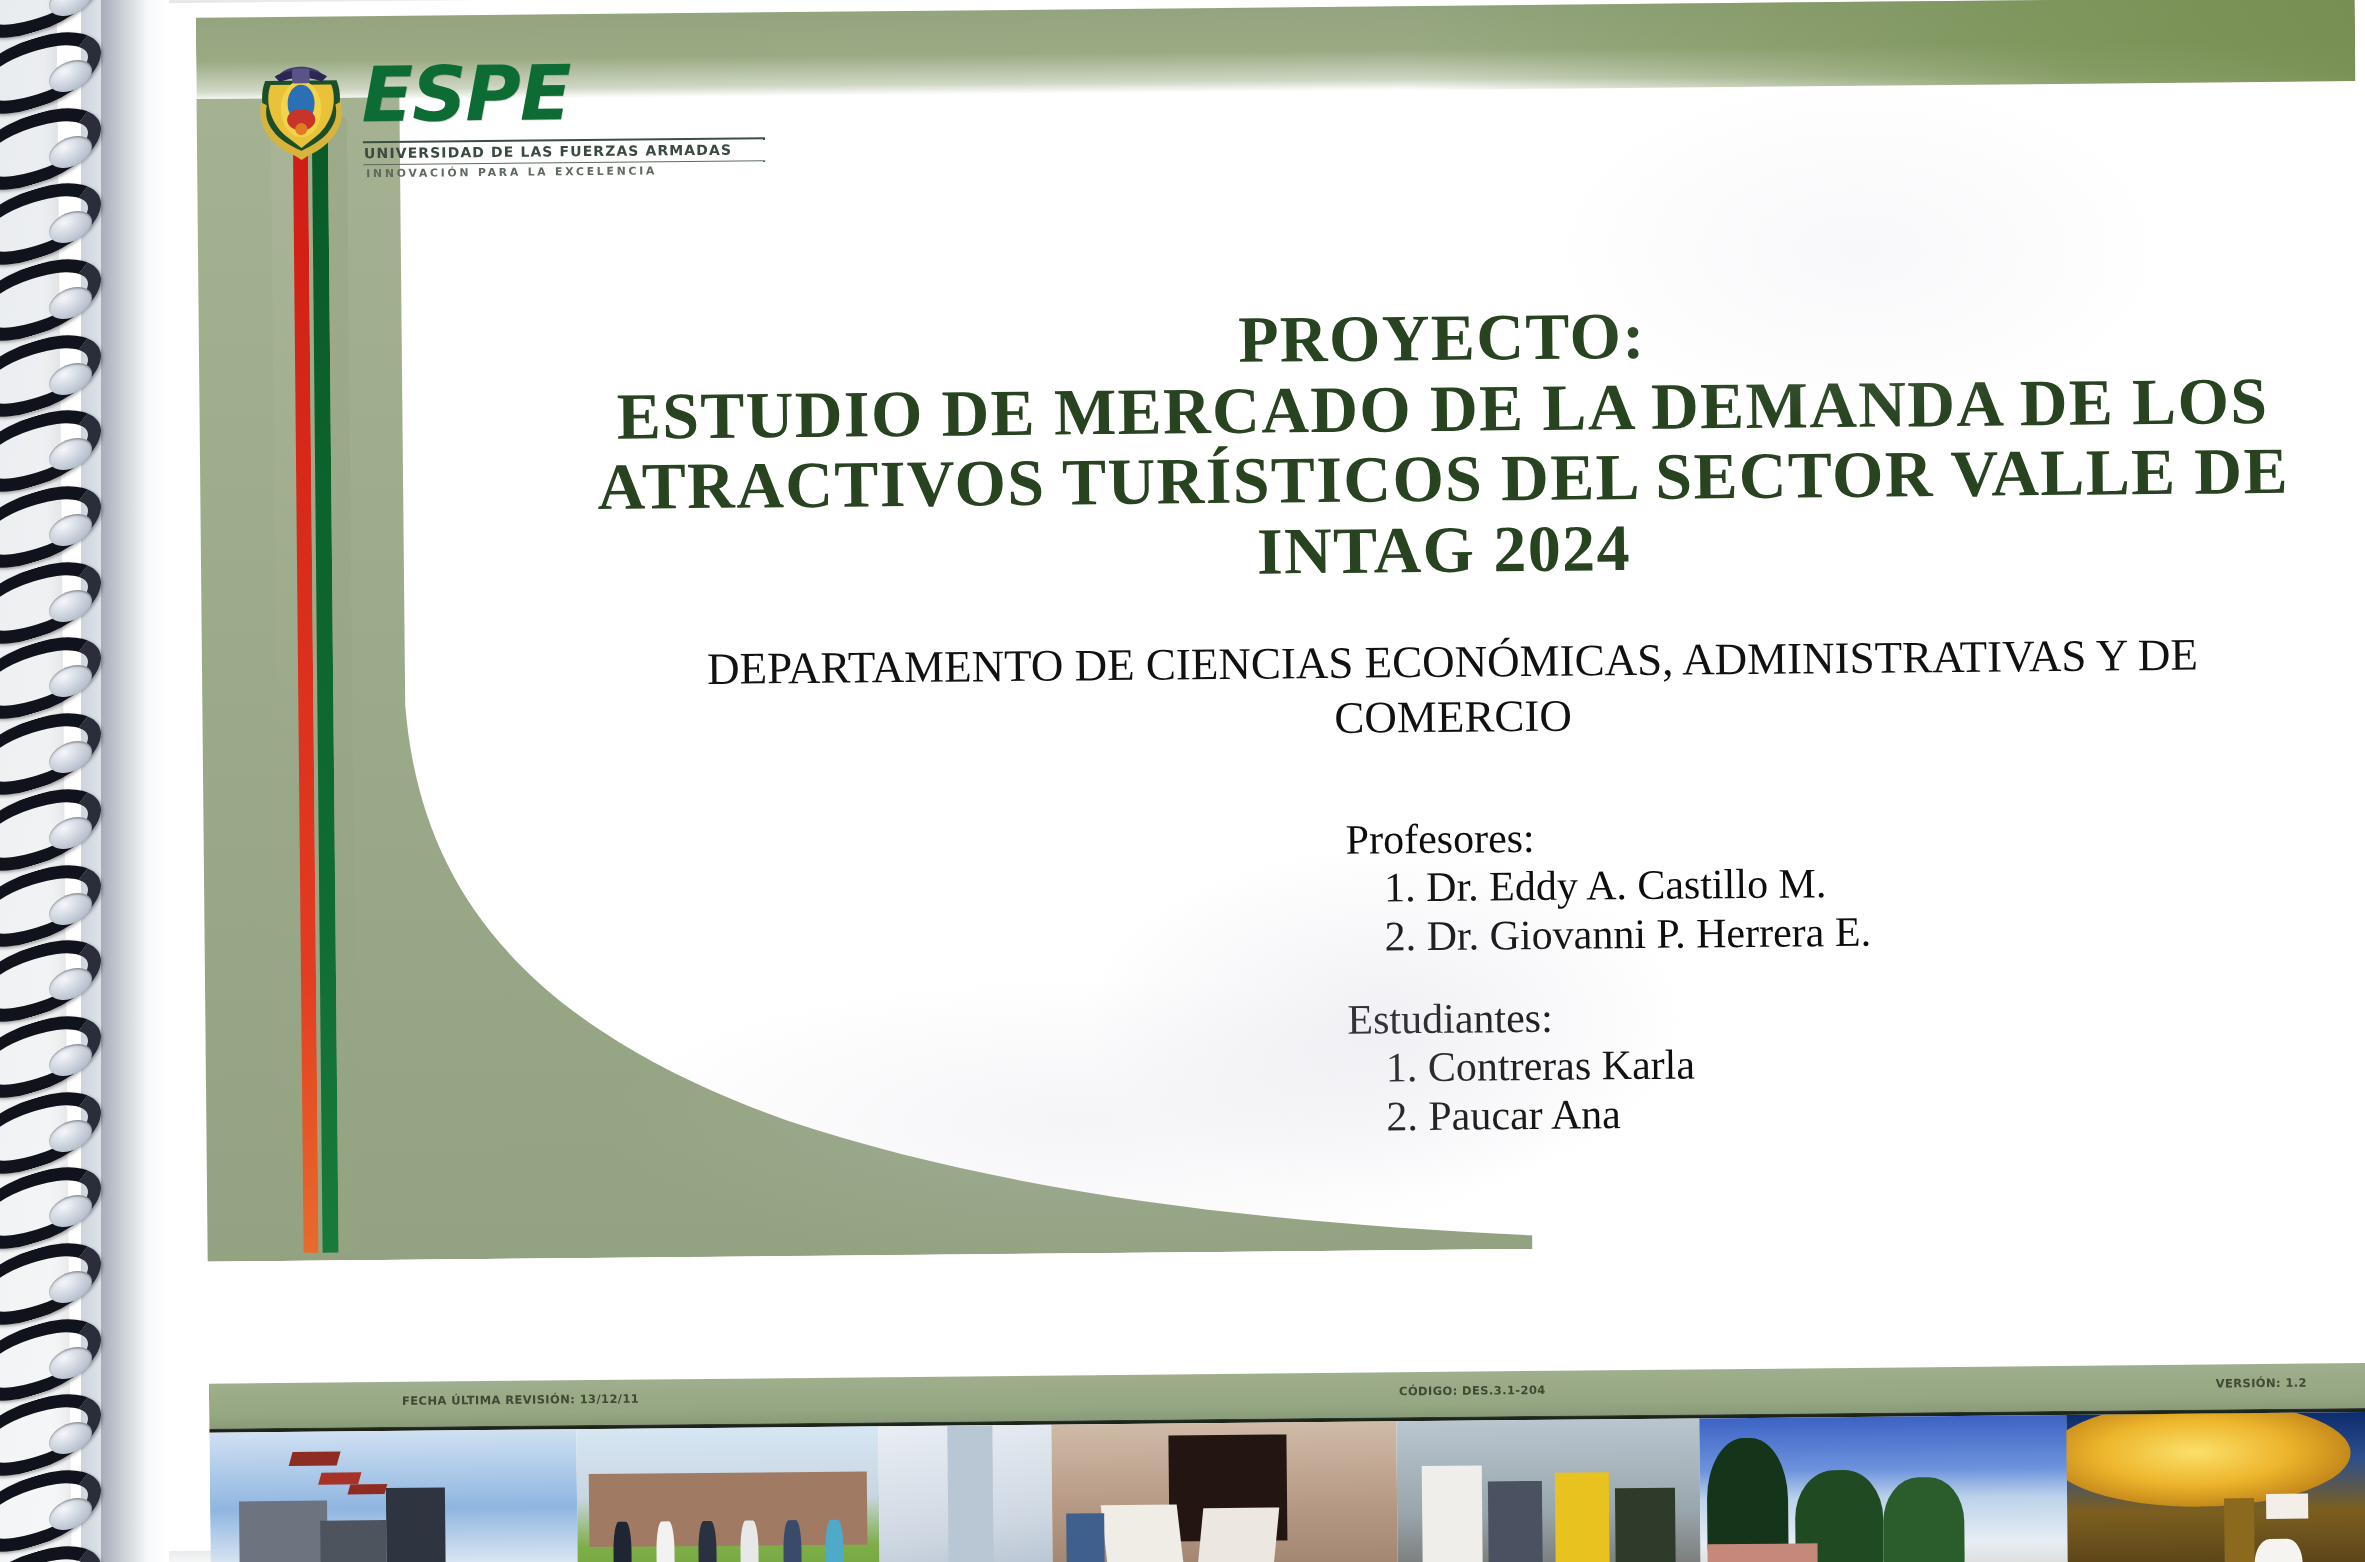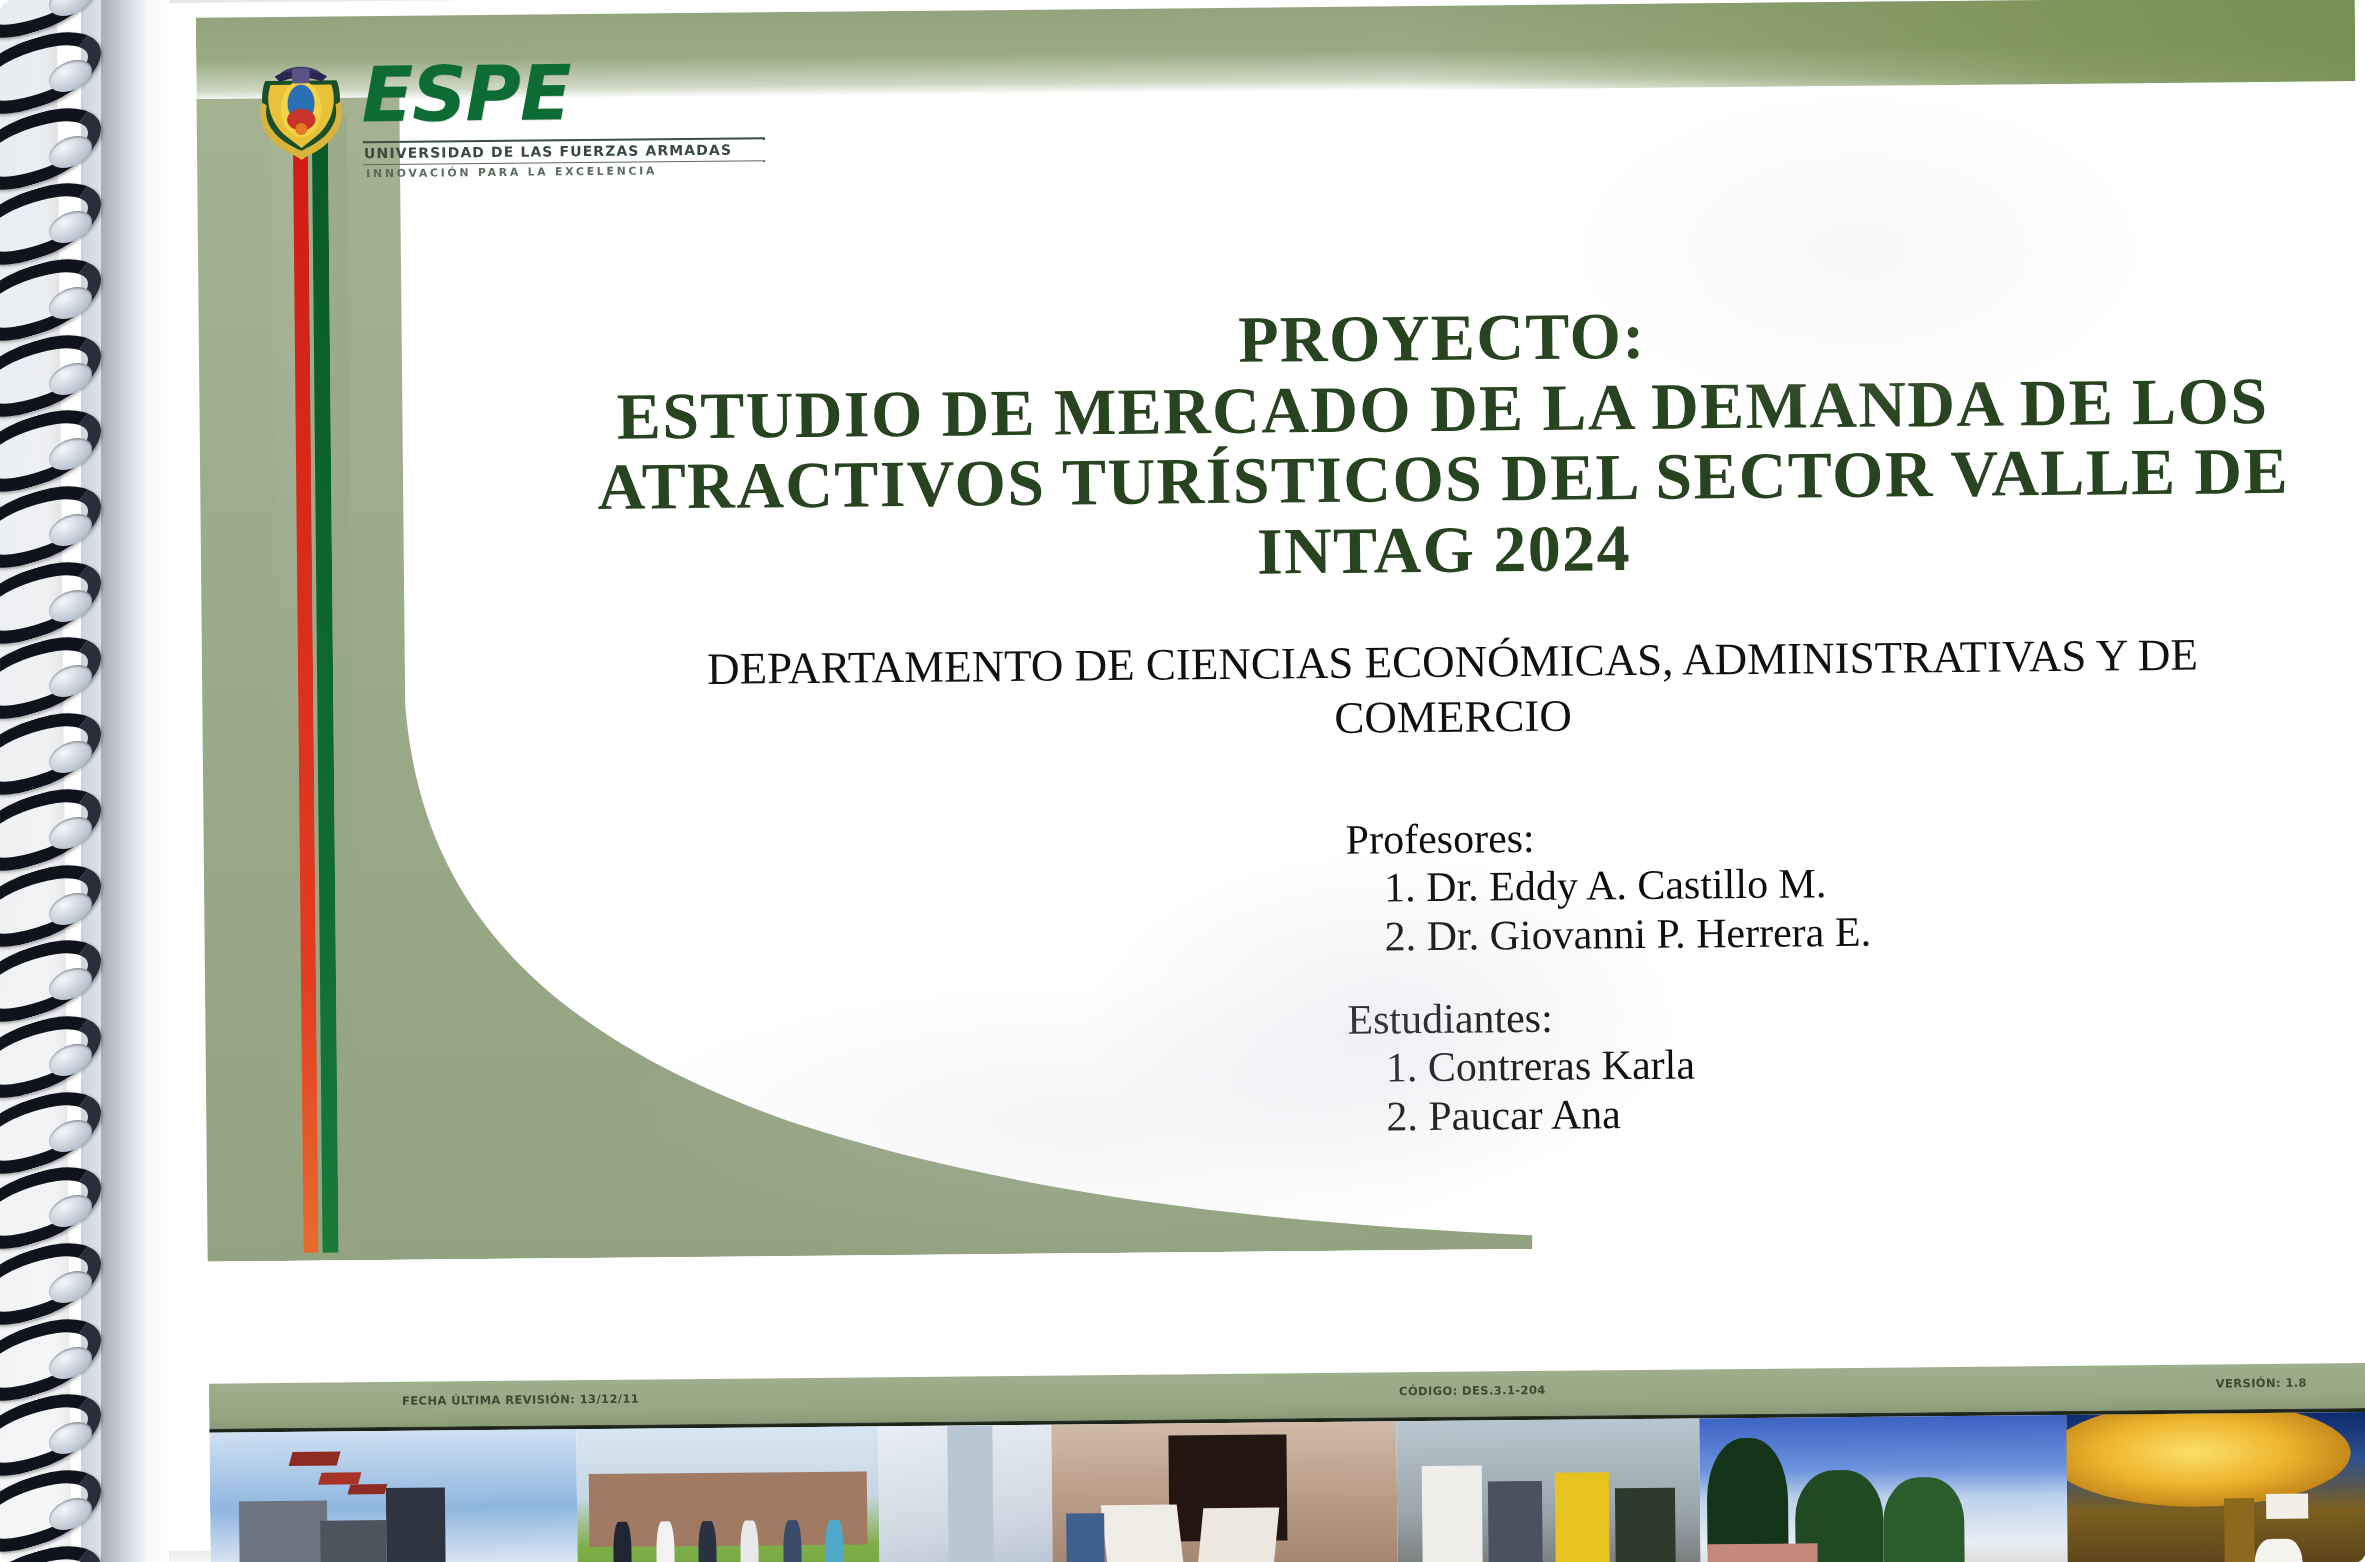--- a/index.html
+++ b/index.html
@@ -2,21 +2,21 @@
 <html style="font-size:10.8px"><head>
 <meta charset="utf-8">
 <style>
   html,body{margin:0;padding:0;}
   body{
     width:2366px;height:1563px;overflow:hidden;
     background:#ffffff;
     font-family:"Liberation Serif", serif;
   }
   .scene{position:relative;width:2366px;height:1563px;overflow:hidden;
-         background:linear-gradient(100deg,#e9ecef 0%,#f5f6f7 12%,#ffffff 40%,#ffffff 100%);border-radius:13px;}
+         background:linear-gradient(100deg,#e9ecef 0%,#f5f6f7 12%,#ffffff 40%,#ffffff 100%);}
 
   
   .sheet{
     position:absolute;left:64px;top:-6.8px;width:2312px;height:1548px;
     background:#ffffff;
     transform:rotate(-0.55deg);
     box-shadow:0 0 19px rgba(0,0,0,.10);
   }
 
   
@@ -289,21 +289,21 @@
           <div class="grp-gap"></div>
           <div class="grp-head">Estudiantes:</div>
           <div class="grp-item">1. Contreras Karla</div>
           <div class="grp-item">2. Paucar Ana</div>
         </div>
       </div>
 
       <div class="slidefoot">
         <span class="ff-left">FECHA ÚLTIMA REVISIÓN: 13/12/11</span>
         <span class="ff-mid">CÓDIGO: DES.3.1-204</span>
-        <span class="ff-right">VERSIÓN: 1.8</span>
+        <span class="ff-right">VERSIÓN: 1.2</span>
       </div>
     </div>
 
     <div style="position:absolute;left:139px;top:1427px;width:2159px;height:203px;overflow:hidden;">
       <div class="photostrip" style="position:absolute;left:0;top:0;bottom:auto;">
         <div class="ph p1">
           <i class="b1"></i>
             <i class="b2"></i>
             <i class="b3"></i>
           <i class="f1"></i>

